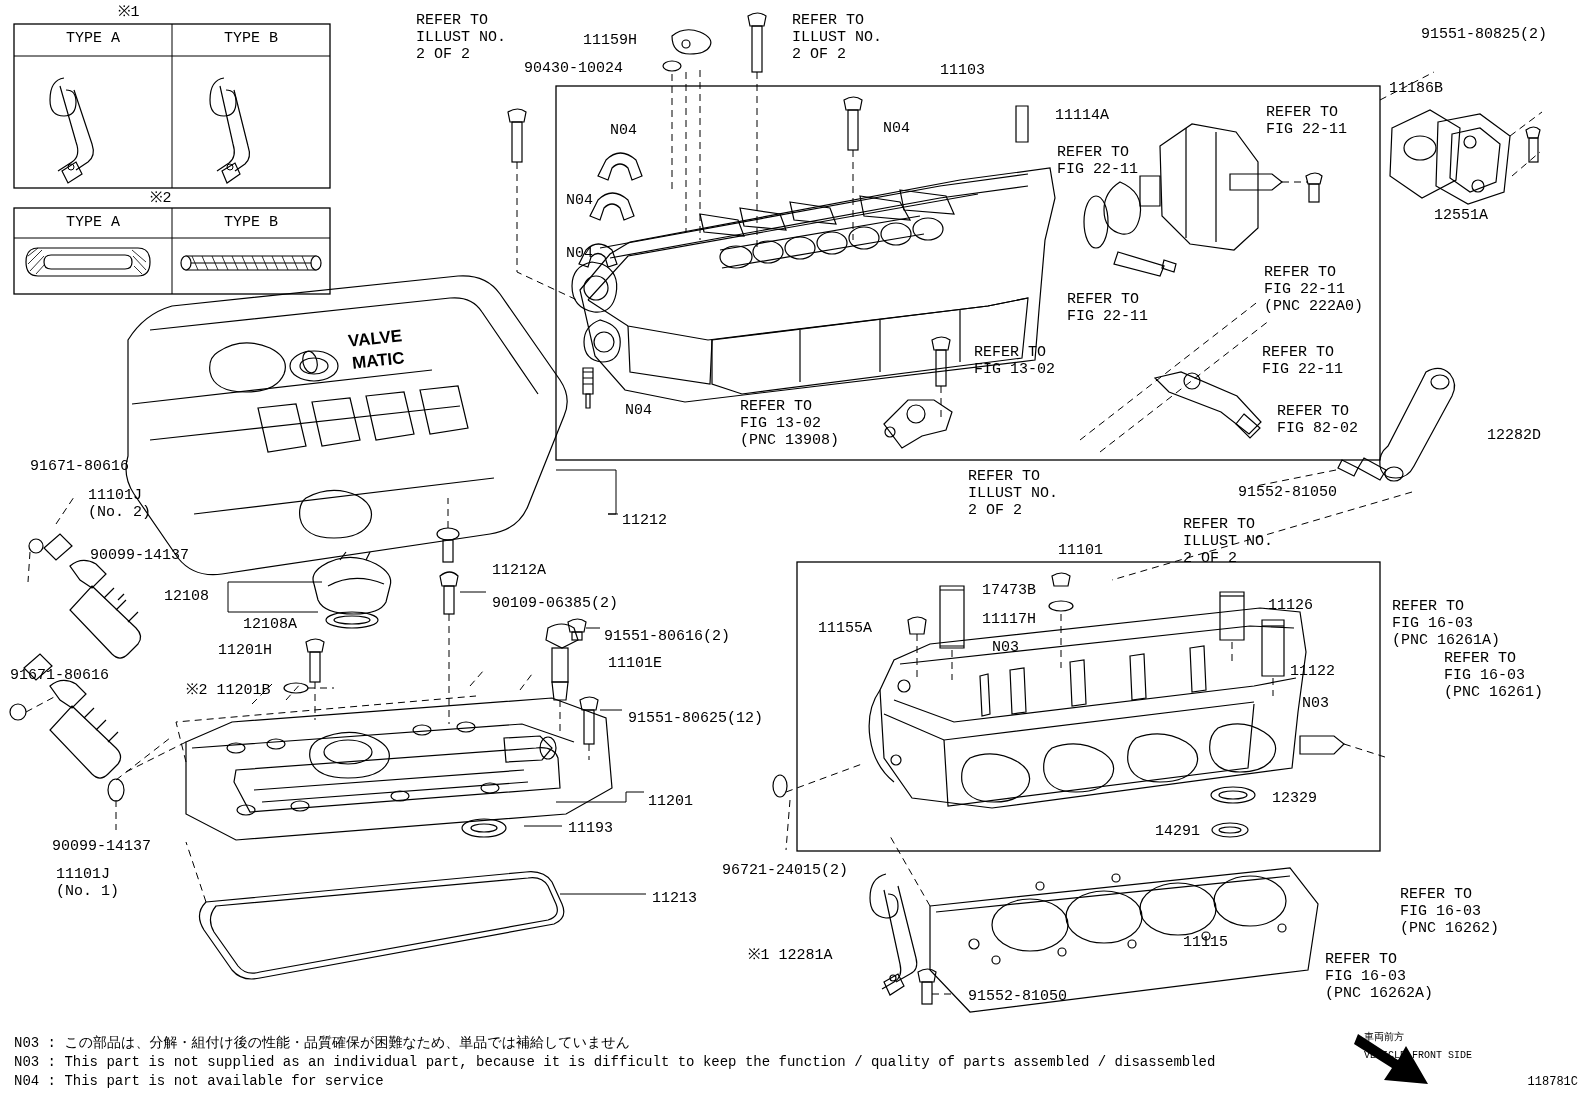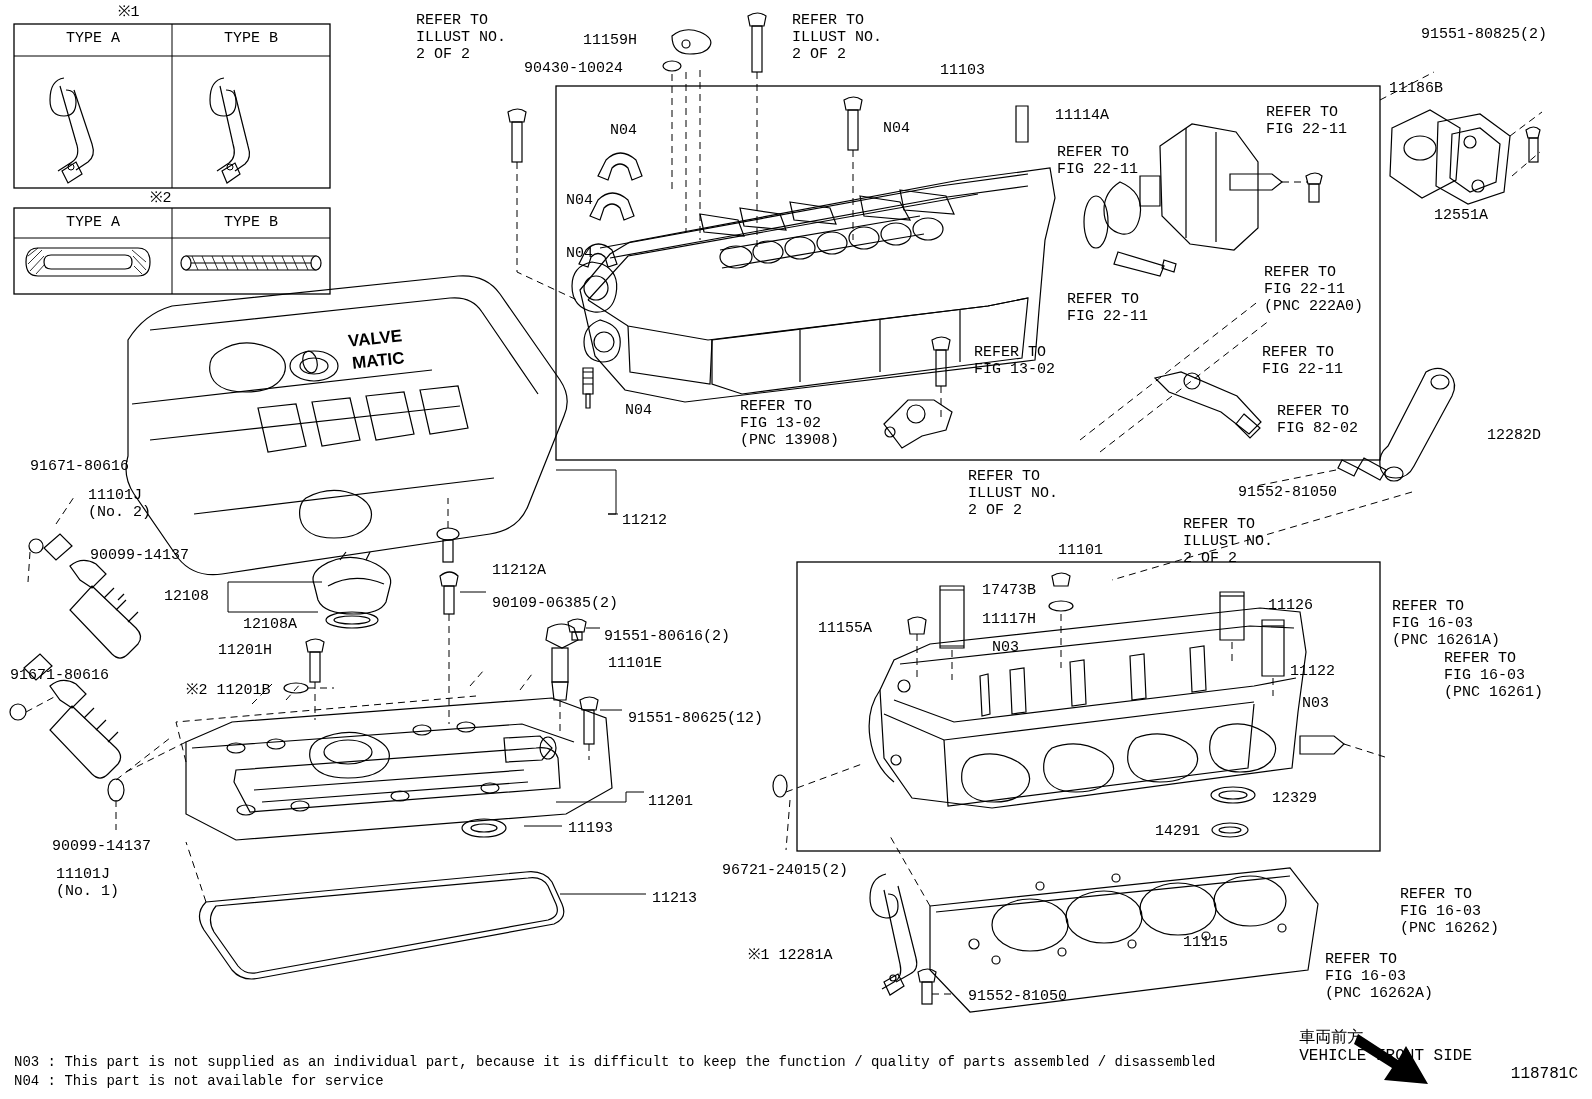--- a/index.html
+++ b/index.html
@@ -8,22 +8,22 @@
   .lbl{position:absolute;font-size:15px;line-height:17px;white-space:pre;letter-spacing:0px;}
   .ctr{text-align:center;}
   svg{position:absolute;left:0;top:0;overflow:visible;}
   .ln{stroke:#000;fill:none;stroke-width:1.2;}
   .lnthin{stroke:#000;fill:none;stroke-width:1;}
   .dash{stroke:#000;fill:none;stroke-width:1;stroke-dasharray:7 5;}
   .box{stroke:#000;fill:none;stroke-width:1.3;}
   .fillw{fill:#fff;stroke:#000;stroke-width:1.2;}
   .legend{position:absolute;left:14px;bottom:8px;}
   .legend div{font-size:14px;line-height:19px;}
-  .code{position:absolute;right:14px;bottom:16px;font-size:16px;}
-  .vfs{position:absolute;right:120px;bottom:34px;font-size:16px;line-height:18px;text-align:left;}
+  .code{position:absolute;right:14px;bottom:10px;font-size:12px;}
+  .vfs{position:absolute;right:120px;bottom:34px;font-size:10px;line-height:18px;text-align:left;}
 </style>
 </head>
 <body>
 
 <div id="sheet">
 
   <svg width="1592" height="1099">
 
     <g>
       <rect class="box" x="14" y="24" width="316" height="164"></rect>
@@ -522,20 +522,21 @@
       <div class="lbl" style="left: 492px; top: 595px;">90109-06385(2)</div>
       <div class="lbl" style="left: 604px; top: 628px;">91551-80616(2)</div>
       <div class="lbl" style="left: 608px; top: 655px;">11101E</div>
       <div class="lbl" style="left: 628px; top: 710px;">91551-80625(12)</div>
       <div class="lbl" style="left: 648px; top: 793px; text-align: center;">11201</div>
       <div class="lbl" style="left: 568px; top: 820px;">11193</div>
       <div class="lbl" style="left: 652px; top: 890px;">11213</div>
     </div>
 
   <div class="legend">
+    <div class="jp">N03 : この部品は、分解・組付け後の性能・品質確保が困難なため、単品では補給していません</div>
     <div>N03 : This part is not supplied as an individual part, because it is difficult to keep the function / quality of parts  assembled / disassembled</div>
     <div>N04 : This part is not available for service</div>
   </div>
 
   <div class="vfs">
     <div class="jp">車両前方</div>
     <div>VEHICLE FRONT SIDE</div>
   </div>
 
   <div class="code">118781C</div>

